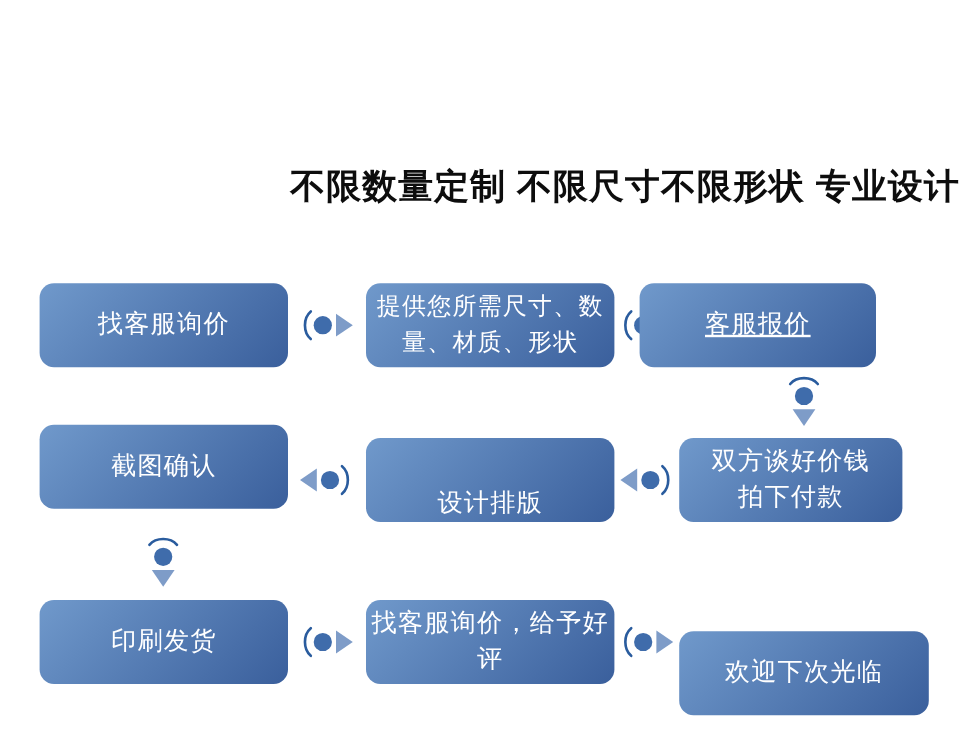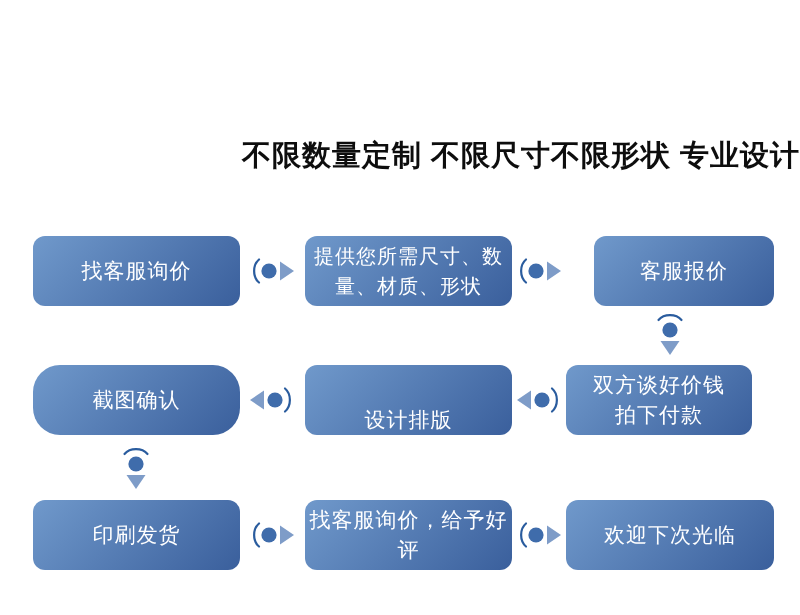--- a/index.html
+++ b/index.html
@@ -59,27 +59,27 @@
     font-size: 21px;
     letter-spacing: 1px;
     line-height: 30px;
     padding: 0 4px;
     box-sizing: border-box;
   }
   .step-label { white-space: pre-line; }
   .step--small { font-size: 20px; }
   .s1 { left: 33px;  top: 236px; }
   .s2 { left: 305px; top: 236px; }
-  .s3 { left: 594px; top: 236px; width: 180px; }
-  .s4 { left: 33px;  top: 365px; border-radius: 27px; }
+  .s3 { left: 533px; top: 236px; width: 197px; text-decoration: underline; }
+  .s4 { left: 33px;  top: 354px; }
   .s5 { left: 305px; top: 365px; align-items: flex-end; }
   .s6 { left: 566px; top: 365px; width: 186px; }
   .s7 { left: 33px;  top: 500px; }
   .s8 { left: 305px; top: 500px; }
-  .s9 { left: 566px; top: 500px; width: 208px; }
+  .s9 { left: 566px; top: 526px; width: 208px; }
   .arrow {
     position: absolute;
     width: 46px;
     height: 30px;
     display: flex;
     align-items: center;
     justify-content: center;
   }
   .arrow svg { display: block; }
   .arrow.left svg  { transform: scaleX(-1); }

